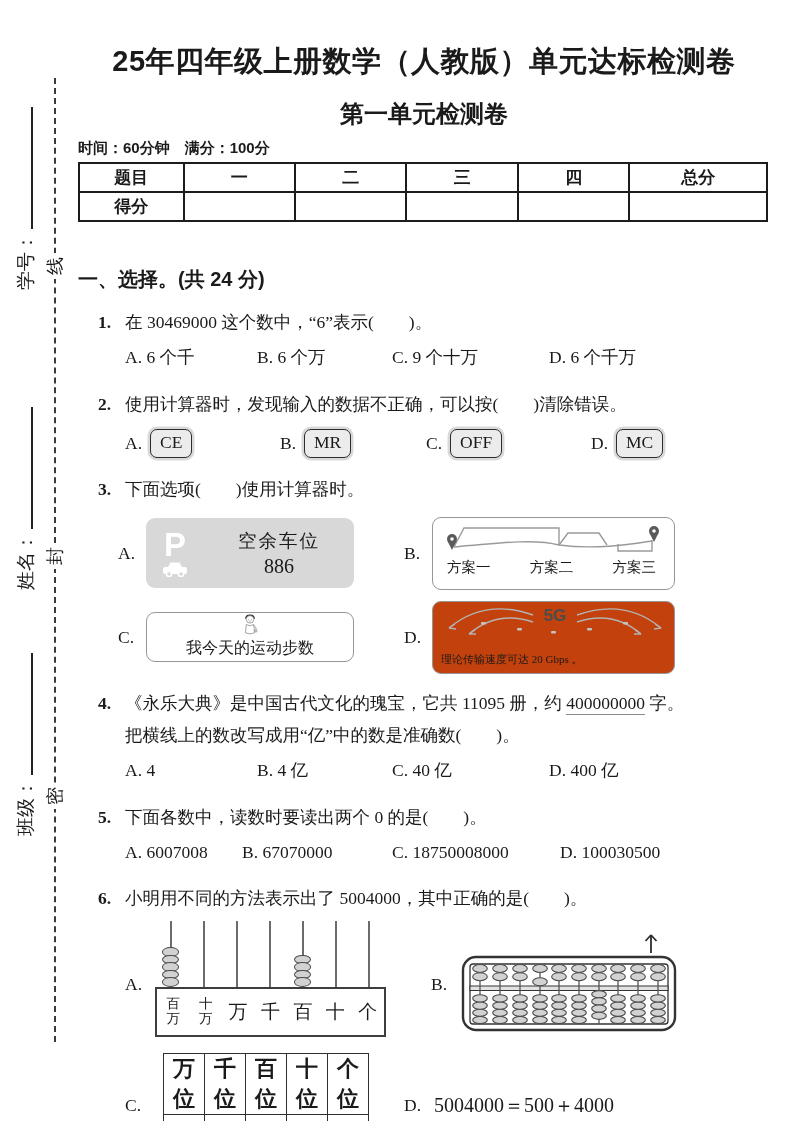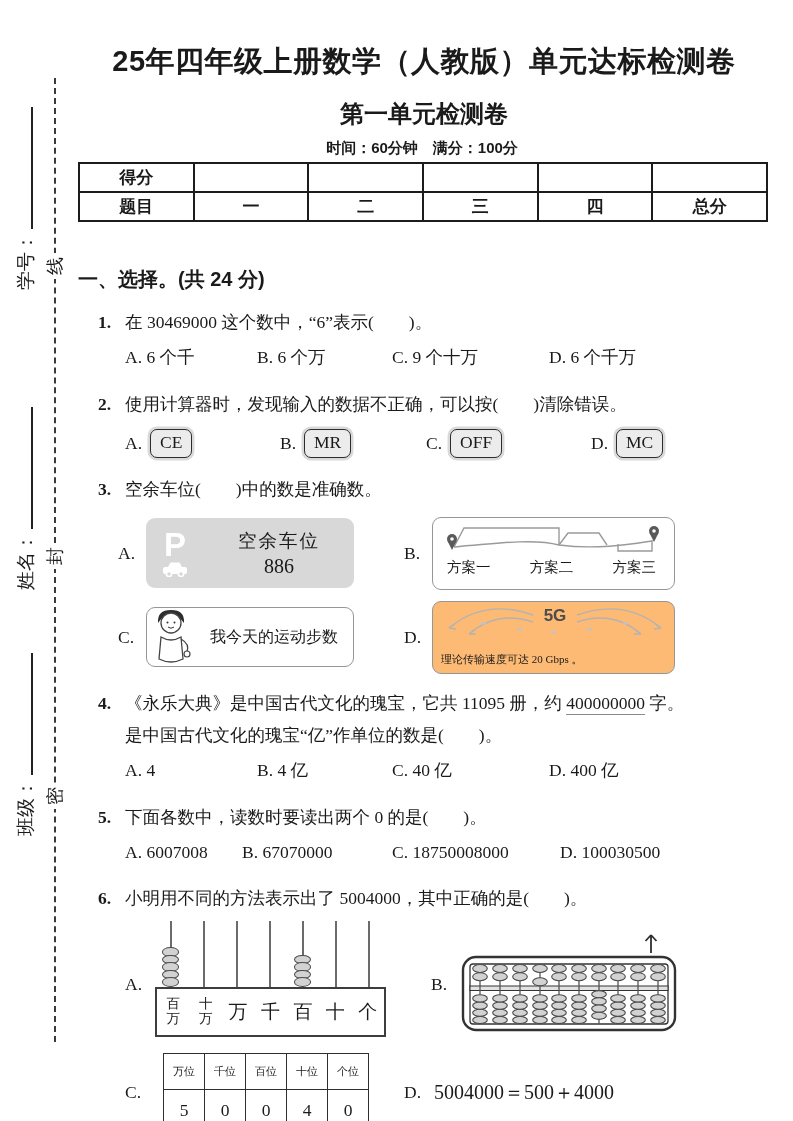--- a/index.html
+++ b/index.html
@@ -17,21 +17,21 @@
     font-size:19px; }
   .seal-label .blank { flex:0 0 122px; height:13px; border-bottom:2px solid #222; margin-left:4px; }
   .seal-char { position:absolute; left:42px; width:26px; text-align:center;
     transform:rotate(-90deg); font-size:18px; background:#fff; padding:3px 0; z-index:2; }
   
   .content { position:absolute; left:78px; top:0; width:692px; }
   .title { margin-top:42px; text-align:center; font-size:29px; font-weight:bold;
     font-family:"Liberation Sans","DejaVu Sans",sans-serif; letter-spacing:0.5px; }
   .subtitle { margin-top:16px; text-align:center; font-size:24px; font-weight:bold;
     font-family:"Liberation Sans","DejaVu Sans",sans-serif; }
-  .meta { margin-top:9px; text-align:center; font-size:15px; font-weight:bold;
+  .meta { margin-top:9px; text-align:left; font-size:15px; font-weight:bold;
     font-family:"Liberation Sans","DejaVu Sans",sans-serif; padding-right:4px; }
   table.score { margin-top:4px; width:690px; border-collapse:collapse; table-layout:fixed; }
   table.score td { border:2.2px solid #1c1c1c; height:29px; text-align:center;
     font-size:17px; font-weight:bold; font-family:"Liberation Sans","DejaVu Sans",sans-serif; }
   
   .sec-head { margin-top:44px; font-size:20px; font-weight:bold;
     font-family:"Liberation Sans","DejaVu Sans",sans-serif; }
   .q { position:relative; margin-top:13px; padding-left:47px; font-size:17.5px; line-height:1.85; }
   .qnum { position:absolute; left:20px; top:0; font-weight:bold; }
   .opts { display:flex; margin:3px 0 0 47px; font-size:17.5px; line-height:1.9; }
@@ -55,44 +55,44 @@
   .card-a { width:208px; height:70px; background:#d8d8d8; display:flex; align-items:center; }
   .pwrap { width:58px; display:flex; flex-direction:column; align-items:center; }
   .pletter { color:#fff; font-size:33px; font-weight:bold; line-height:0.95;
     font-family:"Liberation Sans","DejaVu Sans",sans-serif; }
   .a-text { flex:1; text-align:center; }
   .a-text .l1 { font-size:18.5px; letter-spacing:2px; }
   .a-text .l2 { font-size:20px; margin-top:2px; }
   .card-b { width:243px; height:73px; border:1.5px solid #969696; background:#fff; padding:2px 4px 3px; }
   .b-times,.b-plans { display:flex; justify-content:space-between; padding:0 2px; font-size:14.5px; }
   .b-plans { padding:0 14px 0 10px; }
-  .card-c { width:208px; height:60px; border:1.5px solid #969696; background:#fff;
-    display:flex; align-items:center; }
+  .card-c { width:208px; height:50px; border:1.5px solid #969696; background:#fff;
+    display:flex; align-items:center;flex-direction:column; }
   .c-text { flex:1; text-align:center; font-size:16px; line-height:1.55; }
-  .card-d { width:243px; height:73px; border:1.5px solid #969696; background:#fdba74; position:relative; }
+  .card-d { width:243px; height:73px; border:1.5px solid #969696; background:#c2410c; position:relative; }
   .d-text { position:absolute; left:8px; bottom:6px; font-size:11px; }
   
   .q6row1 { display:flex; align-items:flex-end; margin:6px 0 0 47px; }
   .q6row2 { display:flex; align-items:center; margin:16px 0 0 47px; }
   .q6lab { width:30px; font-size:17.5px; flex:0 0 30px; }
   .q6row1 .q6lab { margin-bottom:42px; }
   .counter { width:231px; }
   .c-rods { position:relative; height:66px; }
   .crod { position:absolute; top:0; bottom:0; width:1.6px; background:#6b6b6b; }
   .bstack { position:absolute; bottom:0; display:flex; flex-direction:column; }
   .bead { width:17px; height:9.5px; background:#d2d2d2; border:1.3px solid #4a4a4a;
     border-radius:50%; margin-top:-2px; }
   .counter-box { border:2px solid #3d3d3d; height:50px; display:flex; align-items:center; background:#fff; }
   .counter-box .lbl { flex:1; text-align:center; font-size:19px; white-space:pre-line; }
   .counter-box .lbl.two { font-size:13.5px; line-height:1.08; }
   .abacus-wrap { position:relative; width:216px; }
   .up-arrow { position:absolute; right:18px; top:-24px; }
   .pvtable { border-collapse:collapse; }
   .pvtable td { border:1.6px solid #2f2f2f; width:41px; text-align:center; }
-  .pvtable tr:first-child td { height:36px; font-size:11px; font-weight:normal; }
+  .pvtable tr:first-child td { height:36px; font-size:22px; font-weight:bold; }
   .pvtable tr:last-child td { height:43px; font-size:17.5px; }
   .q6-dtext { font-size:20px; }
 </style>
 </head>
 <body>
 
 <div class="page">
 
   <div class="seal-dash"></div>
   <div class="seal-label" style="top:177px;">
@@ -112,34 +112,34 @@
   <span class="seal-char" style="top:781px;">密</span>
 
   <div class="content">
     <div class="title">25年四年级上册数学（人教版）单元达标检测卷</div>
     <div class="subtitle">第一单元检测卷</div>
     <div class="meta">时间：60分钟　满分：100分</div>
 
     <table class="score">
       <tbody>
           <tr>
+        <td style="width:15.2%">题目</td>
+        <td style="width:16.2%">一</td>
+        <td style="width:16.2%">二</td>
+        <td style="width:16.2%">三</td>
+        <td style="width:16.2%">四</td>
+        <td>总分</td>
+      </tr>
+      <tr>
         <td>得分</td>
         <td></td>
         <td></td>
         <td></td>
         <td></td>
         <td></td>
-      </tr>
-      <tr>
-        <td style="width:15.2%">题目</td>
-        <td style="width:16.2%">一</td>
-        <td style="width:16.2%">二</td>
-        <td style="width:16.2%">三</td>
-        <td style="width:16.2%">四</td>
-        <td>总分</td>
       </tr>
     </tbody>
       </table>
 
     <div class="sec-head">一、选择。(共 24 分)</div>
 
     <div class="q">
       <span class="qnum">1.</span>
       <span>在 30469000 这个数中，“6”表示(　　)。</span>
     </div>
@@ -168,21 +168,21 @@
           <span class="key">OFF</span>
         </span>
       <span class="pair">
           <span>D.</span>
           <span class="key">MC</span>
         </span>
     </div>
 
     <div class="q">
       <span class="qnum">3.</span>
-      <span>空余车位(　　)中的数是准确数。</span>
+      <span>下面选项(　　)使用计算器时。</span>
     </div>
     <div class="card-row">
       <span class="card-lab">A.</span>
       <div class="card card-a">
         <div class="pwrap">
           <span class="pletter">P</span>
           <svg width="30" height="16" viewBox="0 0 30 16">
             <path d="M8,6 l2.5,-4.5 h9 l2.5,4.5 z" fill="#fff"></path>
             <rect x="3" y="6" width="24" height="7" rx="2" fill="#fff"></rect>
             <circle cx="9" cy="13" r="2.6" fill="#d8d8d8" stroke="#fff" stroke-width="1.6"></circle>
@@ -262,21 +262,21 @@
           </g>
           <text x="122" y="19" text-anchor="middle" font-size="17" font-weight="bold" fill="#4c4c4c" font-family="Liberation Sans, DejaVu Sans, sans-serif">5G</text>
         </svg>
         <div class="d-text">理论传输速度可达 20 Gbps 。</div>
       </div>
     </div>
 
     <div class="q">
       <span class="qnum">4.</span>
       <span>《永乐大典》是中国古代文化的瑰宝，它共 11095 册，约 </span><span class="uline">400000000</span><span> 字。</span><br>
-      <span>是中国古代文化的瑰宝“亿”作单位的数是(　　)。</span>
+      <span>把横线上的数改写成用“亿”中的数是准确数(　　)。</span>
     </div>
     <div class="opts opts-q1">
       <span>A. 4</span>
       <span>B. 4 亿</span>
       <span>C. 40 亿</span>
       <span>D. 400 亿</span>
     </div>
 
     <div class="q">
       <span class="qnum">5.</span>

